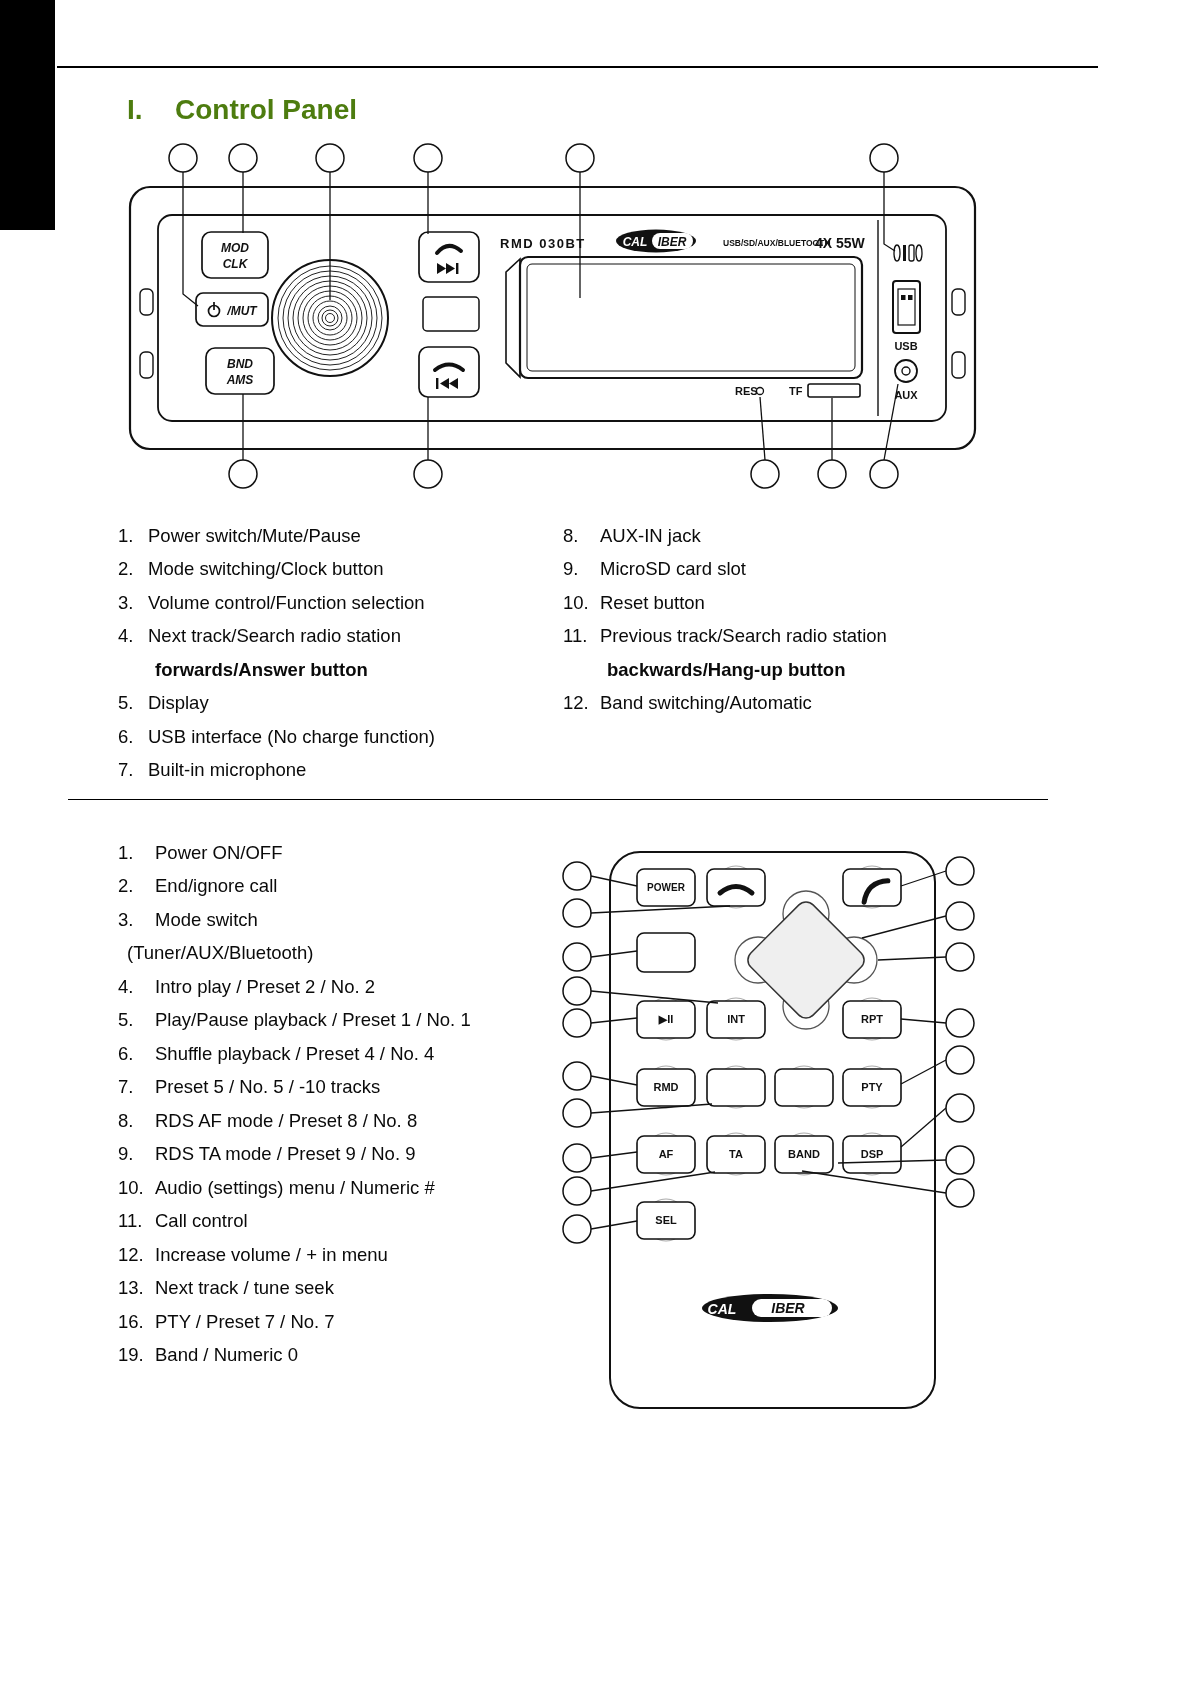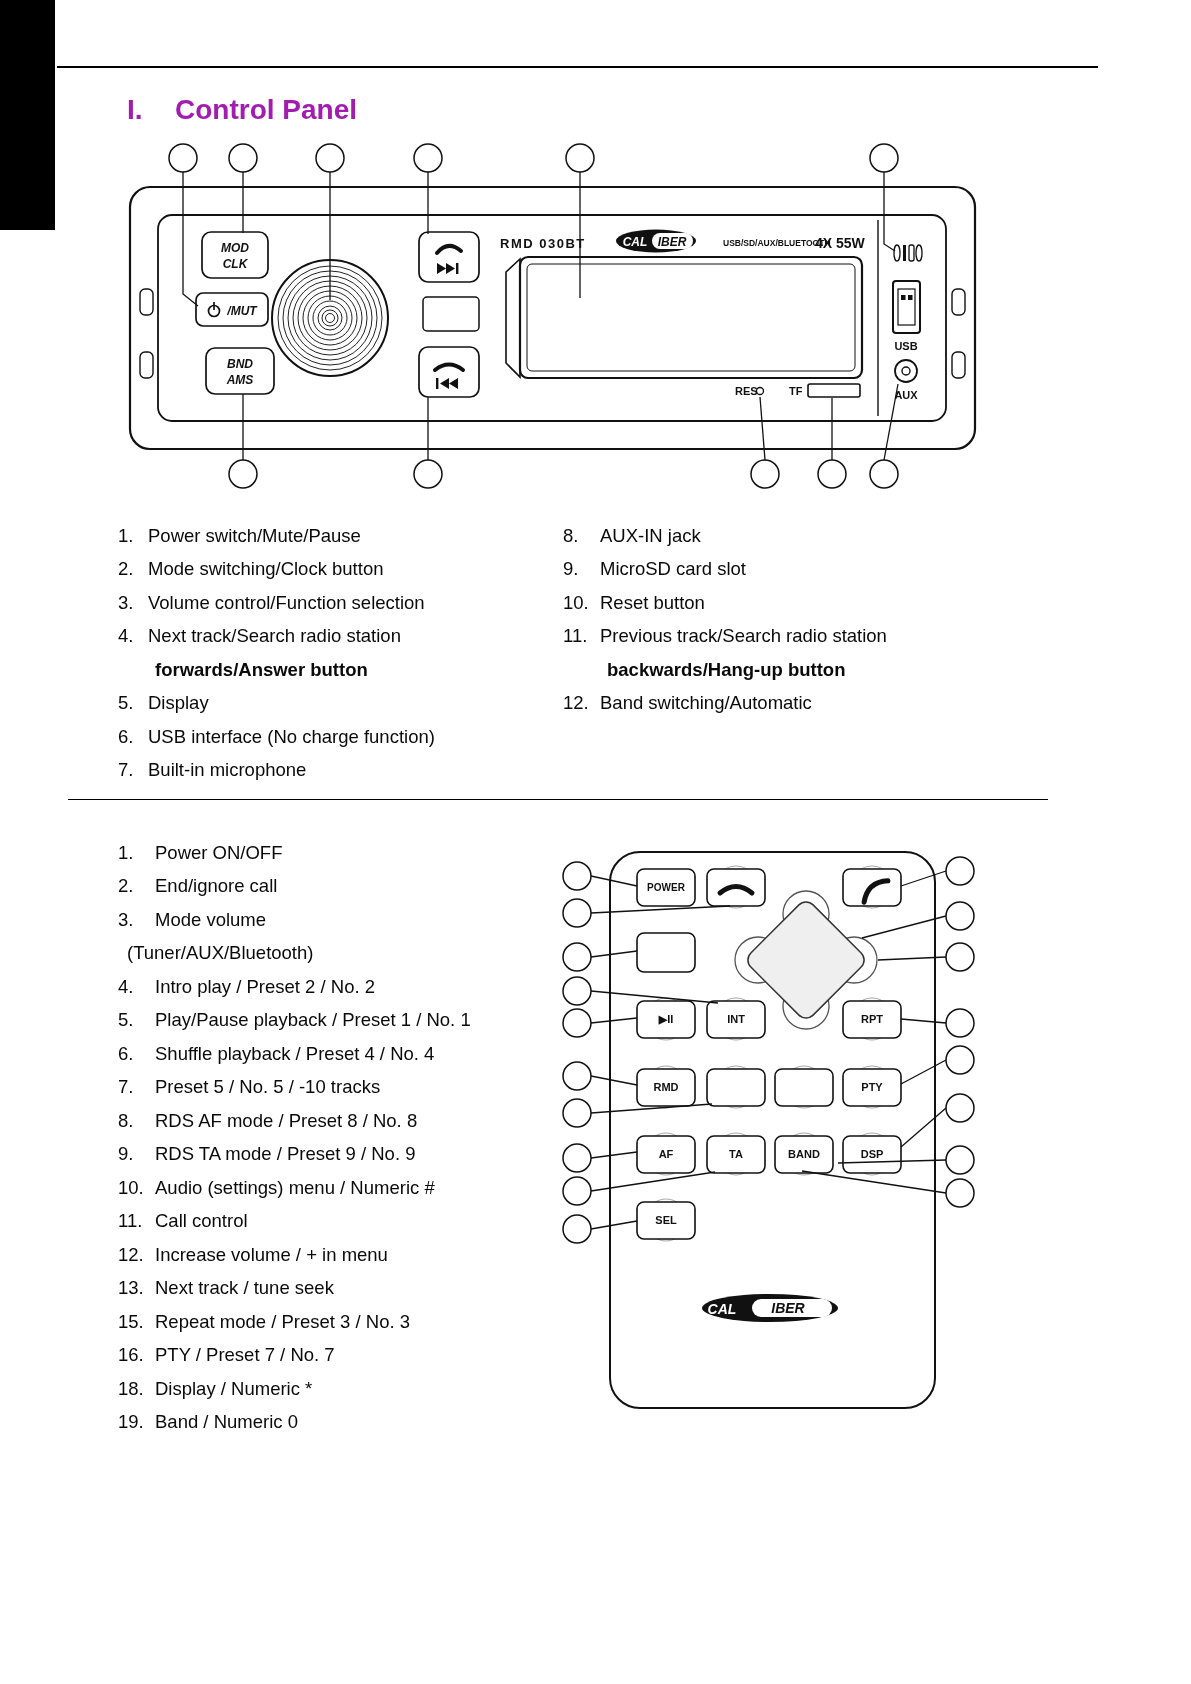--- a/index.html
+++ b/index.html
@@ -3,21 +3,21 @@
 <meta charset="utf-8">
 <style>
   * { margin:0; padding:0; box-sizing:border-box; }
   html,body { background:#fff; }
   body {
     width:1191px; height:1684px; position:relative;
     font-family:"Liberation Sans", sans-serif; color:#0a0a0a;
   }
   .corner-block { position:absolute; left:0; top:0; width:55px; height:230px; background:#000; }
   .top-rule { position:absolute; left:57px; top:66px; width:1041px; height:2px; background:#000; }
-  .heading { position:absolute; left:127px; top:94px; font-size:28px; font-weight:bold; color:#a21caf; }
+  .heading { position:absolute; left:127px; top:94px; font-size:28px; font-weight:bold; color:#4d7c0f; }
   .heading .sec-num { display:inline-block; width:48px; }
 
   .stereo-svg { position:absolute; left:115px; top:140px; }
   .remote-svg { position:absolute; left:550px; top:845px; }
 
   .panel-col { position:absolute; top:519px; font-size:18.5px; }
   .panel-col.left  { left:118px; width:445px; }
   .panel-col.right { left:563px; width:460px; }
   .list-row { display:flex; height:33.5px; align-items:center; }
   .panel-col.left  .num { flex:none; width:30px; }
@@ -260,21 +260,21 @@
 <div class="list-row">
       <span class="num">1.</span>
       <span class="txt">Power ON/OFF</span>
     </div>
     <div class="list-row">
       <span class="num">2.</span>
       <span class="txt">End/ignore call</span>
     </div>
     <div class="list-row">
       <span class="num">3.</span>
-      <span class="txt">Mode volume</span>
+      <span class="txt">Mode switch</span>
     </div>
     <div class="list-row cont">
       <span class="num"></span>
       <span class="txt">(Tuner/AUX/Bluetooth)</span>
     </div>
     <div class="list-row">
       <span class="num">4.</span>
       <span class="txt">Intro play / Preset 2 / No. 2</span>
     </div>
     <div class="list-row">
@@ -307,30 +307,22 @@
     </div>
     <div class="list-row">
       <span class="num">12.</span>
       <span class="txt">Increase volume / + in menu</span>
     </div>
     <div class="list-row">
       <span class="num">13.</span>
       <span class="txt">Next track / tune seek</span>
     </div>
     <div class="list-row">
-      <span class="num">15.</span>
-      <span class="txt">Repeat mode / Preset 3 / No. 3</span>
-    </div>
-    <div class="list-row">
       <span class="num">16.</span>
       <span class="txt">PTY / Preset 7 / No. 7</span>
-    </div>
-    <div class="list-row">
-      <span class="num">18.</span>
-      <span class="txt">Display / Numeric *</span>
     </div>
     <div class="list-row">
       <span class="num">19.</span>
       <span class="txt">Band / Numeric 0</span>
     </div>
   </div>
 
 <svg class="remote-svg" width="440" height="575" viewBox="550 845 440 575" xmlns="http://www.w3.org/2000/svg">
 
   <rect x="610" y="852" width="325" height="556" rx="30" fill="#fff" stroke="#111" stroke-width="2"></rect>

